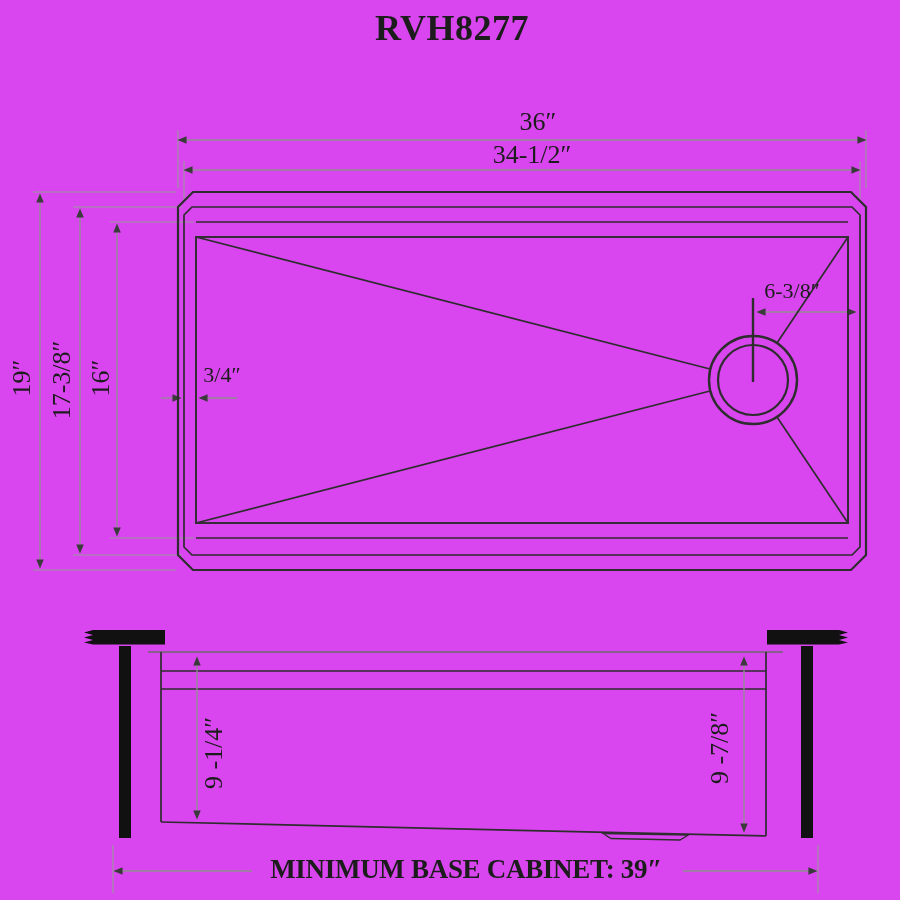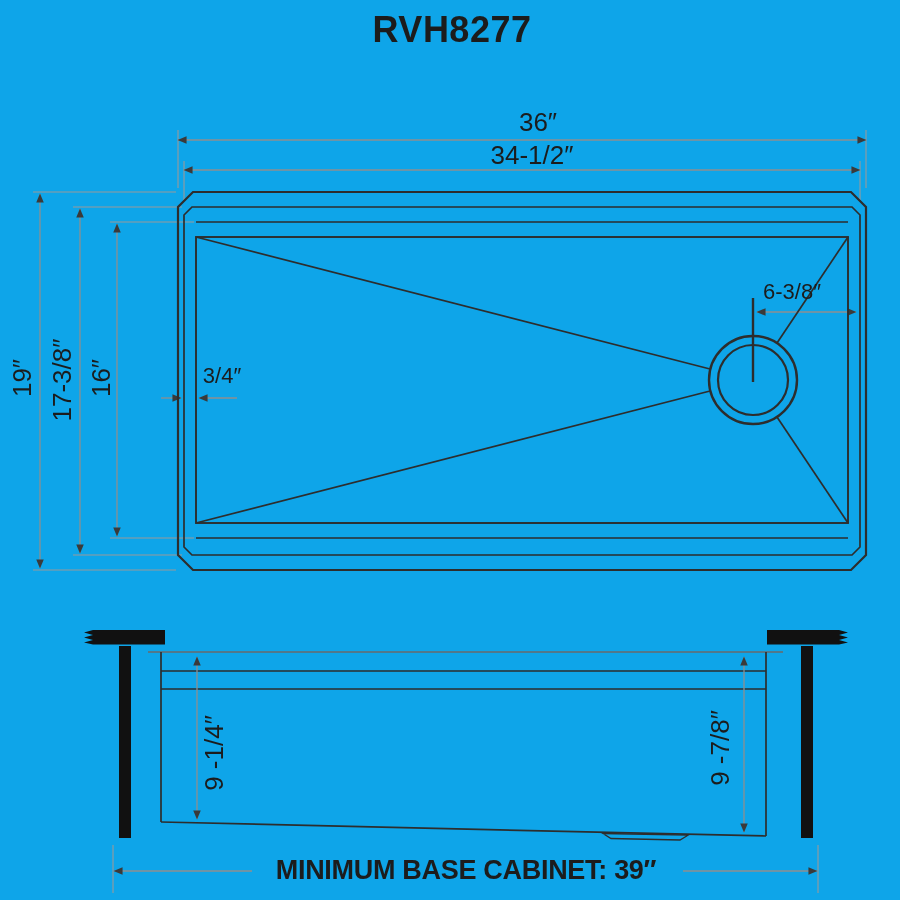--- a/index.html
+++ b/index.html
@@ -1,18 +1,18 @@
 <!DOCTYPE html>
 <html><head>
 <meta charset="utf-8">
 <style>
   html,body{margin:0;padding:0;background:#ffffff;}
   .canvas{
-    position:relative;width:900px;height:900px;background:#0ea5e9;
-    font-family:Liberation Sans, sans-serif;overflow:hidden;
+    position:relative;width:900px;height:900px;background:#d946ef;
+    font-family:Liberation Serif, serif;overflow:hidden;
   }
   svg{display:block;}
   text{fill:#1c1c1c;}
   .ttl{font-size:36px;font-weight:700;letter-spacing:0.5px;}
   .dim{font-size:26px;}
   .dim-sm{font-size:22px;}
   .note{font-size:27px;font-weight:700;letter-spacing:-0.3px;}
   .obj{stroke:#2d2d2d;fill:none;}
   .dimln{stroke:#8f8f8f;stroke-width:1.3;fill:none;}
   .extln{stroke:#9a9a9a;stroke-width:1.1;fill:none;}

